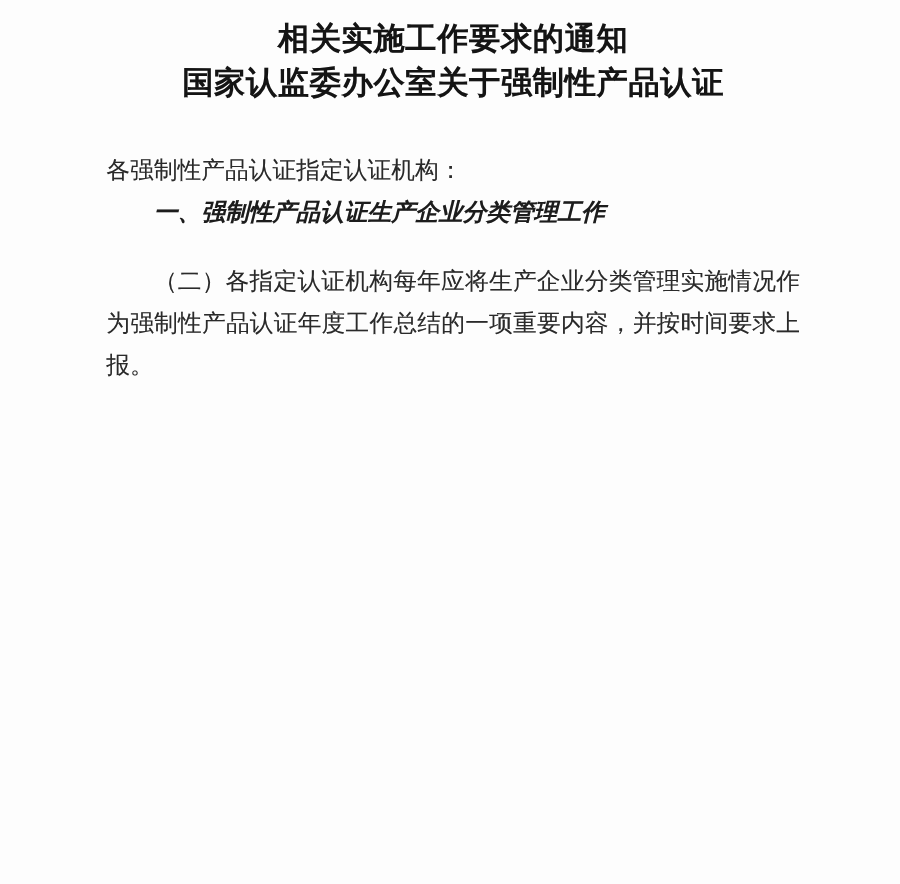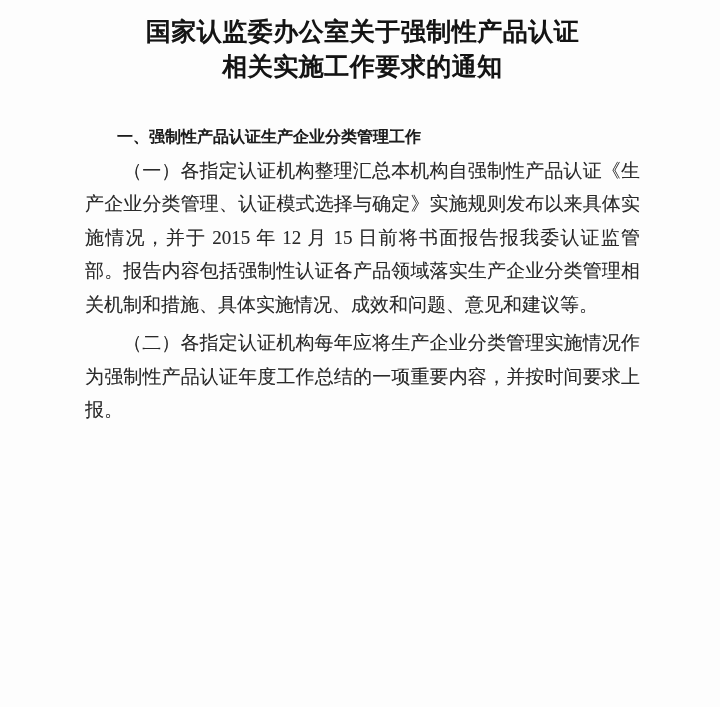--- a/index.html
+++ b/index.html
@@ -39,34 +39,35 @@
   }
   .para {
     margin: 0;
     text-indent: 2em;
   }
   .heading {
     margin: 0;
     text-indent: 2em;
     font-family: "Liberation Sans", "DejaVu Sans", sans-serif;
     font-weight: 700;
-    font-size: 16px;
+    font-size: 19px;
     color: #1c1c1c;
+    font-style: italic;
   }
   .spaced {
-    margin-top: 5px;
+    margin-top: 22px;
   }
 </style>
 </head>
 <body>
 
 <div class="page">
   <h1 class="doc-title">
+    <div>相关实施工作要求的通知</div>
     <div>国家认监委办公室关于强制性产品认证</div>
-    <div>相关实施工作要求的通知</div>
   </h1>
 
   <div class="doc-body">
+    <p class="salutation">各强制性产品认证指定认证机构：</p>
     <p class="heading">一、强制性产品认证生产企业分类管理工作</p>
-    <p class="para">（一）各指定认证机构整理汇总本机构自强制性产品认证《生产企业分类管理、认证模式选择与确定》实施规则发布以来具体实施情况，并于 2015 年 12 月 15 日前将书面报告报我委认证监管部。报告内容包括强制性认证各产品领域落实生产企业分类管理相关机制和措施、具体实施情况、成效和问题、意见和建议等。</p>
     <p class="para spaced">（二）各指定认证机构每年应将生产企业分类管理实施情况作为强制性产品认证年度工作总结的一项重要内容，并按时间要求上报。</p>
   </div>
 </div>
 
 </body></html>

